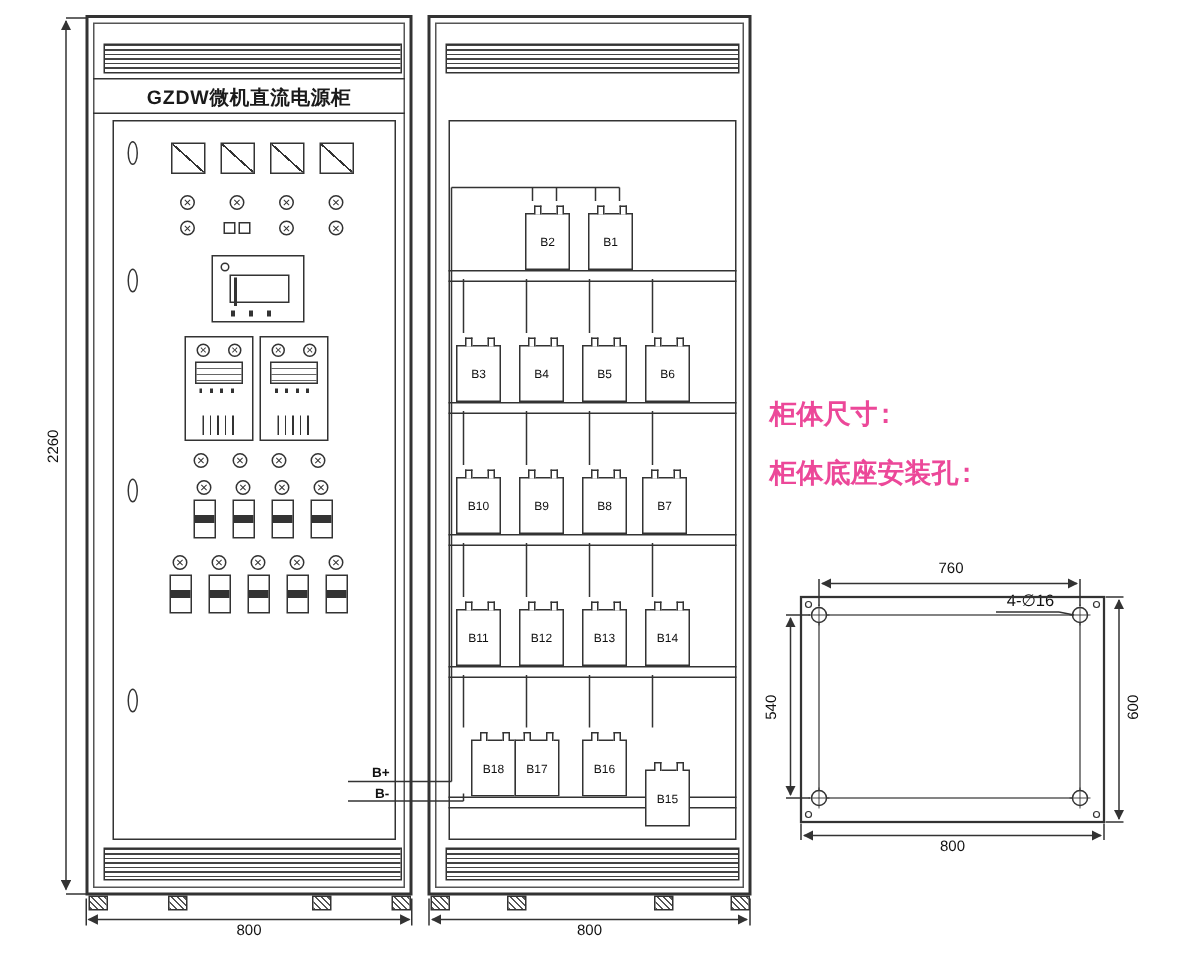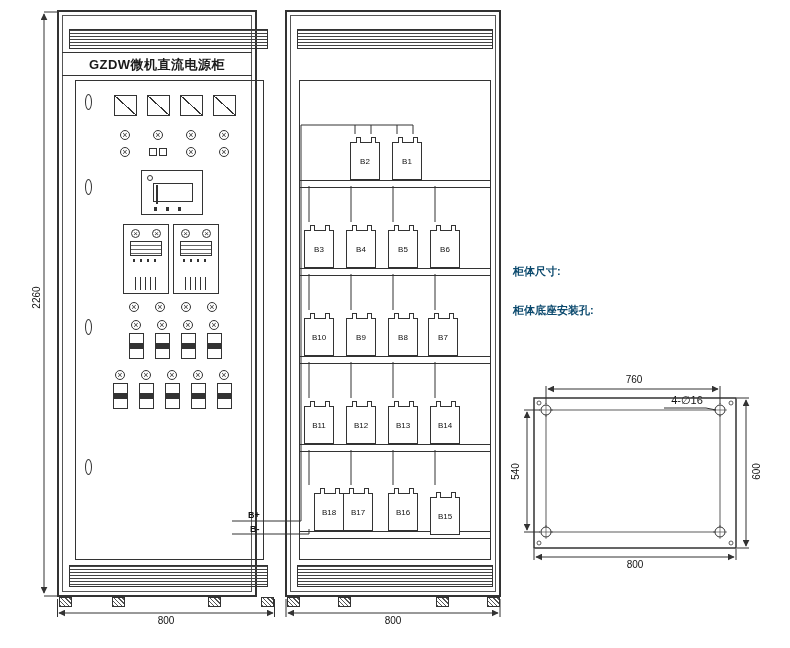--- a/index.html
+++ b/index.html
@@ -30,30 +30,30 @@
   .pins{width:22px;height:13px;margin-top:auto;background:repeating-linear-gradient(to right,#333 0 1px,transparent 1px 5px)}
   .brk{position:absolute;width:15px;height:26px;border:1px solid #333;background:linear-gradient(to bottom,transparent 38%,#333 38% 62%,transparent 62%)}
   .shelf{position:absolute;height:8px;border-top:1.5px solid #333;border-bottom:1.5px solid #333}
   .battery{position:absolute;width:30px;height:38px;border:1px solid #333;background:#fff;display:flex;align-items:center;justify-content:center}
   .bat-label{font-size:8px;color:#111}
   .term{position:absolute;top:-6px;width:5px;height:6px;border:1px solid #333;border-bottom:none;background:#fff}
   .t1{left:5px}.t2{left:20px}
   .foot{position:absolute;top:597px;width:13px;height:10px;border:1px solid #333;background:repeating-linear-gradient(45deg,#555 0 1px,transparent 1px 3px)}
   .dim{position:absolute;font-size:10px;color:#111;text-align:center}
   .rot{transform:rotate(-90deg);transform-origin:center}
-  .note{position:absolute;left:513px;font-weight:bold;font-size:11px;font-family:Liberation Sans, sans-serif;color:#0c4a6e;white-space:nowrap}
+  .note{position:absolute;left:513px;font-weight:bold;font-size:18px;font-family:Liberation Mono, monospace;color:#ec4899;white-space:nowrap}
   .wire-label{position:absolute;font-size:9px;font-weight:bold;color:#111}
   #overlay{position:absolute;left:0;top:0;pointer-events:none}
 </style>
 </head>
 <body>
 
 <div id="canvas">
 
-  <div class="cab" style="left:57px;top:10px;width:200px;height:587px">
+  <div class="cab" style="left:57px;top:10px;width:218px;height:587px">
     <div class="cab-frame"></div>
     <div class="vent" style="left:10px;top:17px;width:199px;height:20px"></div>
     <div class="cab-title">GZDW微机直流电源柜</div>
     <div class="door" style="left:16px;top:68px;width:189px;height:480px"></div>
     <div class="handle" style="left:26px;top:82px"></div>
     <div class="handle" style="left:26px;top:167px"></div>
     <div class="handle" style="left:26px;top:307px"></div>
     <div class="handle" style="left:26px;top:447px"></div>
 
     <div class="meter" style="left:55px;top:83px"></div>
@@ -218,21 +218,21 @@
     <div class="battery" style="left:56px;top:481px">
         <span class="term t1"></span>
         <span class="term t2"></span>
         <span class="bat-label">B17</span>
       </div>
     <div class="battery" style="left:101px;top:481px">
         <span class="term t1"></span>
         <span class="term t2"></span>
         <span class="bat-label">B16</span>
       </div>
-    <div class="battery" style="left:143px;top:485px">
+    <div class="battery" style="left:143px;top:501px">
         <span class="term t1"></span>
         <span class="term t2"></span>
         <span class="bat-label">B15</span>
       </div>
 
     <div class="vent" style="left:10px;top:553px;width:196px;height:22px"></div>
   </div>
 
   <div class="foot" style="left:59px"></div>
   <div class="foot" style="left:112px"></div>

